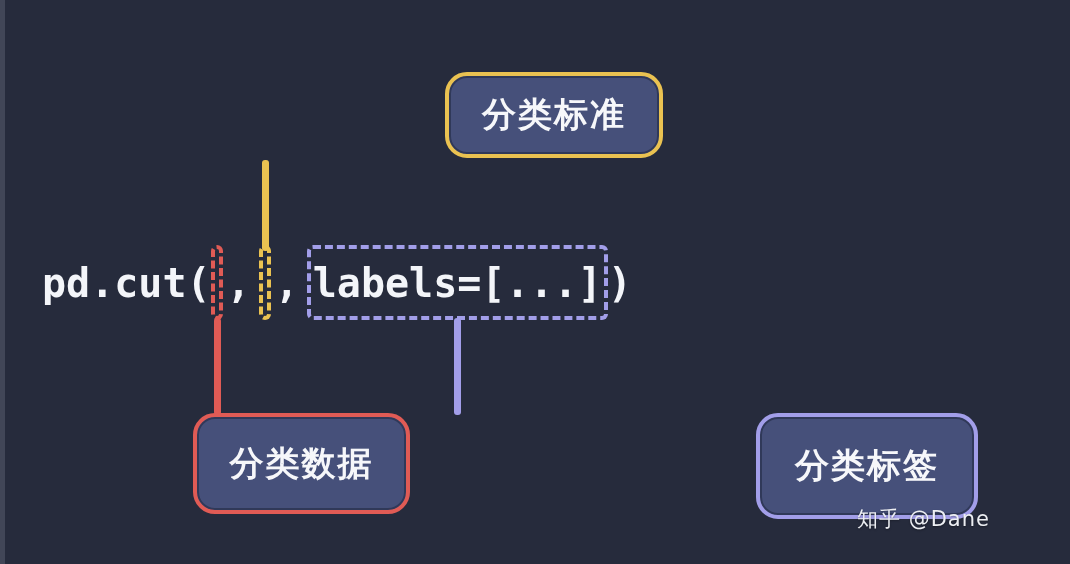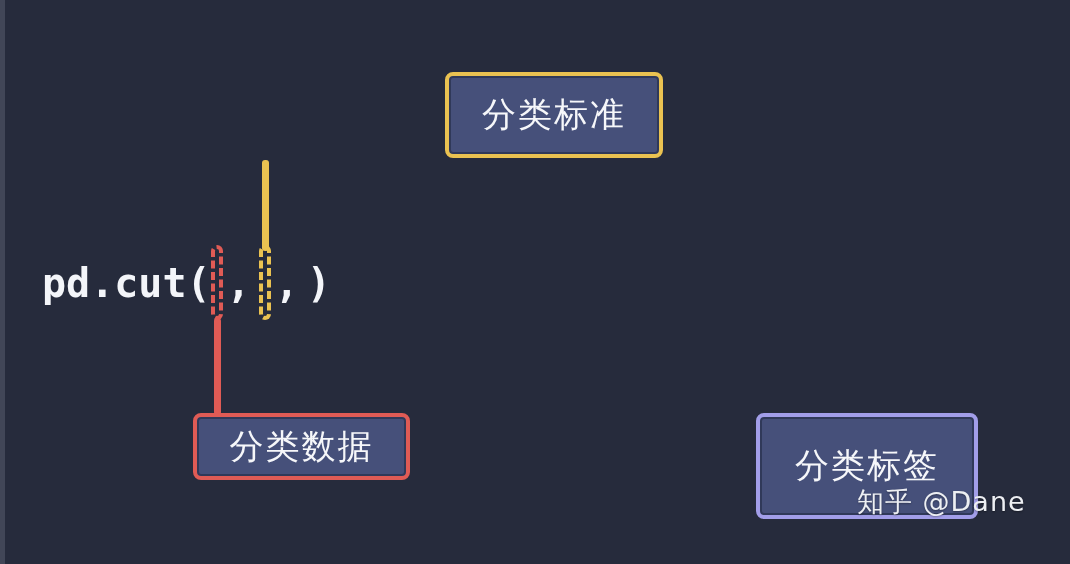--- a/index.html
+++ b/index.html
@@ -28,30 +28,30 @@
     width: 5px; height: 100%;
     background: rgba(165, 170, 185, 0.22);
   }
   
   .callout {
     position: absolute;
     display: flex;
     align-items: center;
     justify-content: center;
     background: var(--box_fill);
-    border-radius: 8px;
+    border-radius: 22px;
     border: 4px solid;
     box-shadow: inset 0 0 0 2px rgba(10, 14, 28, 0.35);
     color: var(--label_text);
     font-size: 34px;
-    font-weight: normal;
+    font-weight: bold;
     letter-spacing: 2px;
   }
   .callout-bins   { left: 445px; top: 72px;  width: 218px; height: 86px; border-color: var(--yellow); }
-  .callout-df     { left: 193px; top: 413px; width: 217px; height: 67px; border-color: var(--red); }
+  .callout-df     { left: 193px; top: 413px; width: 217px; height: 101px; border-color: var(--red); }
   .callout-labels { left: 756px; top: 413px; width: 222px; height: 106px; border-color: var(--purple); }
   
   .code-row {
     position: absolute;
     left: 42px; top: 245px;
     height: 75px;
     display: flex;
     align-items: center;
     font-family: "DejaVu Sans Mono", monospace;
     font-weight: bold;
@@ -80,22 +80,22 @@
     width: 7px;
     margin-left: -3px;
     border-radius: 3px;
   }
   .connector-bins   { background: var(--yellow); top: -89px;  height: 91px; }
   .connector-df     { background: var(--red);    top: 69px;   height: 97px; }
   .connector-labels { background: var(--purple); top: 69px;   height: 97px; }
   
   .watermark {
     position: absolute;
-    left: 857px; top: 484px;
-    font-size: 27px;
+    left: 857px; top: 505px;
+    font-size: 21px;
     color: var(--watermark_color);
     letter-spacing: 1px;
     text-shadow: 0 1px 2px rgba(0,0,0,0.35);
   }
 </style>
 </head>
 <body>
 
 <div class="canvas">
 
@@ -113,20 +113,24 @@
     </span>
 
     <span class="code-seg sep">,</span>
 
     <span class="hl hl-bins">
       <span class="connector connector-bins"></span>
     </span>
 
     <span class="code-seg sep">,</span>
 
+    <span class="hl hl-labels">
+      <span class="connector connector-labels"></span>
+      <span>labels=[...]</span>
+    </span>
 
     <span class="code-seg">)</span>
   </div>
 
   <div class="callout callout-df">
     <span>分类数据</span>
   </div>
 
   <div class="callout callout-labels">
     <span>分类标签</span>

